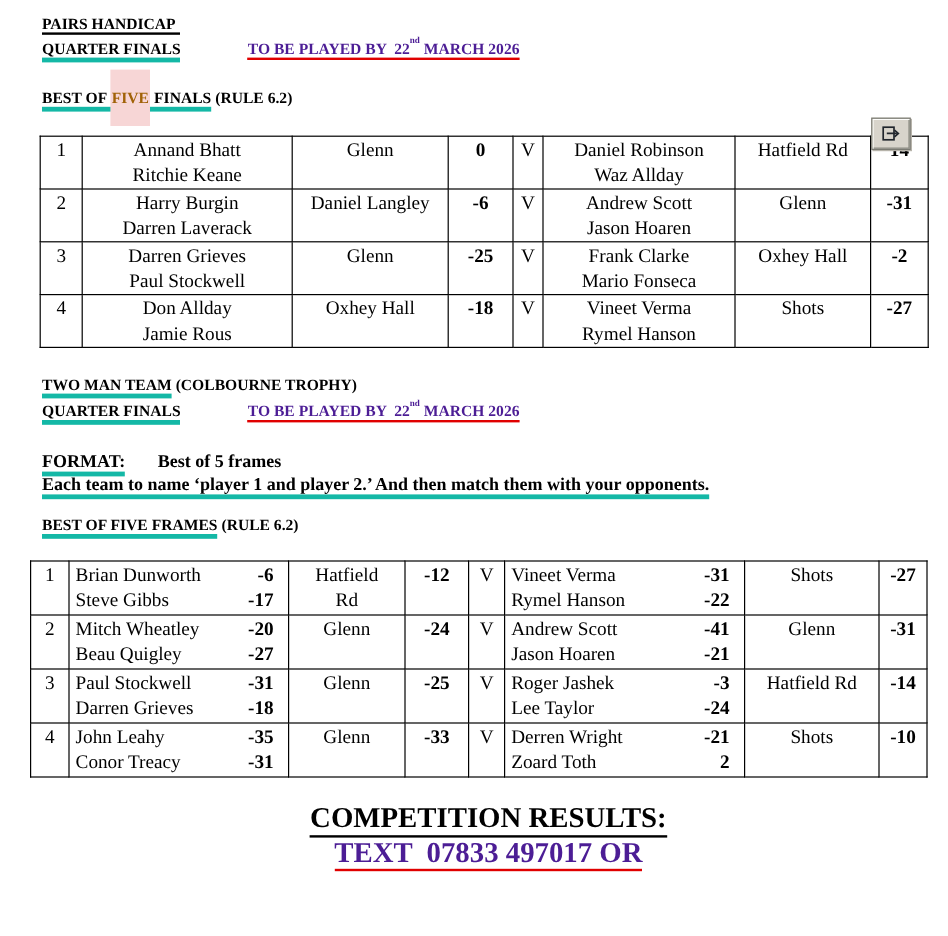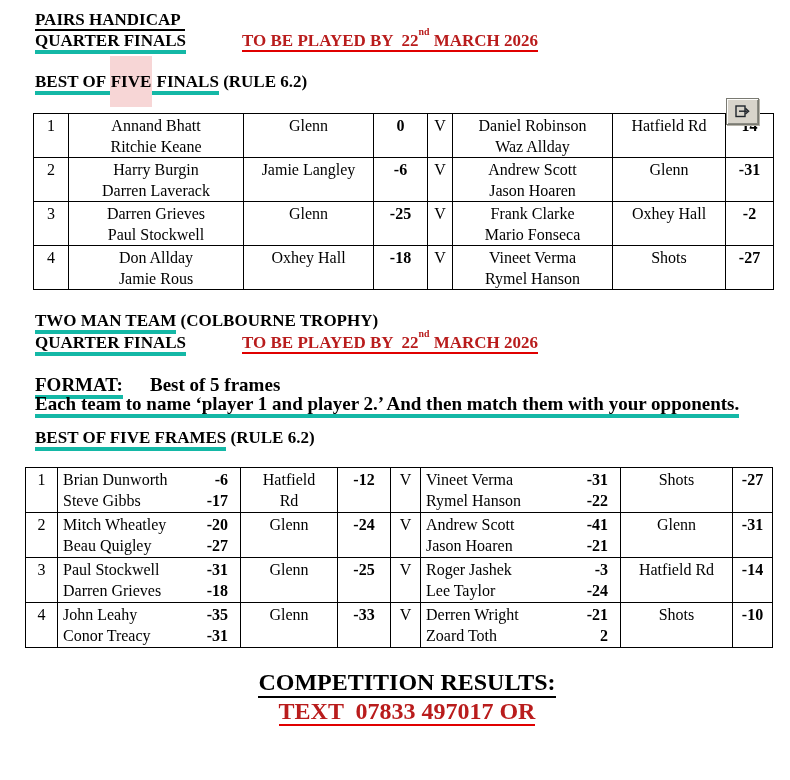--- a/index.html
+++ b/index.html
@@ -2,37 +2,37 @@
 <html><head>
 <meta charset="utf-8">
 <style>
   html,body{margin:0;padding:0;}
   body{
     width:790px;height:780px;background:#ffffff;color:#000;
     font-family:"Liberation Serif","DejaVu Serif",serif;
     position:relative;overflow:hidden;
   }
   
-  .hline{font-weight:bold;font-size:17px;line-height:20px;margin-left:35px;white-space:nowrap;}
+  .hline{font-weight:bold;font-size:13px;line-height:20px;margin-left:35px;white-space:nowrap;}
   .u{border-bottom:2px solid #000;padding-right:4px;}
   .u-tight{border-bottom:4px solid #14b8a6;}
-  .red{color:#b91c1c;}
+  .red{color:#4c1d95;}
   .u-red{border-bottom:2px solid #e00000;}
   .keep-sp{white-space:pre-wrap;}
   sup{font-size:0.58em;line-height:0;position:relative;top:-0.45em;}
   .spacer{display:inline-block;width:56px;}
-  .hl-pink{background:#f7d6d6;color:#000000;padding:16px 1px;}
+  .hl-pink{background:#f7d6d6;color:#a16207;padding:16px 1px;}
   #title1{margin-top:10px;}
   #title2{margin-top:1px;}
   #bestof1{margin-top:21px;}
   #twoman{margin-top:21px;}
   #qf2{margin-top:2px;}
   #bestof2{margin-top:15px;}
   
-  #format-block{margin-top:23px;margin-left:35px;font-weight:bold;font-size:19px;line-height:18.5px;}
+  #format-block{margin-top:23px;margin-left:35px;font-weight:bold;font-size:15px;line-height:18.5px;}
   #format-block .gap1{display:inline-block;width:27px;}
   #format-block .gap2{display:inline-block;width:8px;}
   
   table{border-collapse:collapse;table-layout:fixed;}
   td{border:1px solid #000;vertical-align:top;font-size:16px;line-height:21px;
      padding:1px 2px 0 2px;text-align:center;overflow:hidden;}
   #table1{margin-top:21px;margin-left:33px;width:740px;}
   #table1 td{height:42px;}
   #table2{margin-top:19px;margin-left:25px;width:747px;}
   #table2 td{height:43px;}
@@ -107,21 +107,21 @@
     </td>
     <td class="venue">Hatfield Rd</td>
     <td class="hcp">14</td>
   </tr>
   <tr>
     <td>2</td>
     <td>
       <div>Harry Burgin</div>
       <div>Darren Laverack</div>
     </td>
-    <td class="venue">Jamie Langley</td>
+    <td class="venue">Daniel Langley</td>
     <td class="hcp">-6</td>
     <td>V</td>
     <td>
       <div>Andrew Scott</div>
       <div>Jason Hoaren</div>
     </td>
     <td class="venue">Glenn</td>
     <td class="hcp">-31</td>
   </tr>
   <tr>

